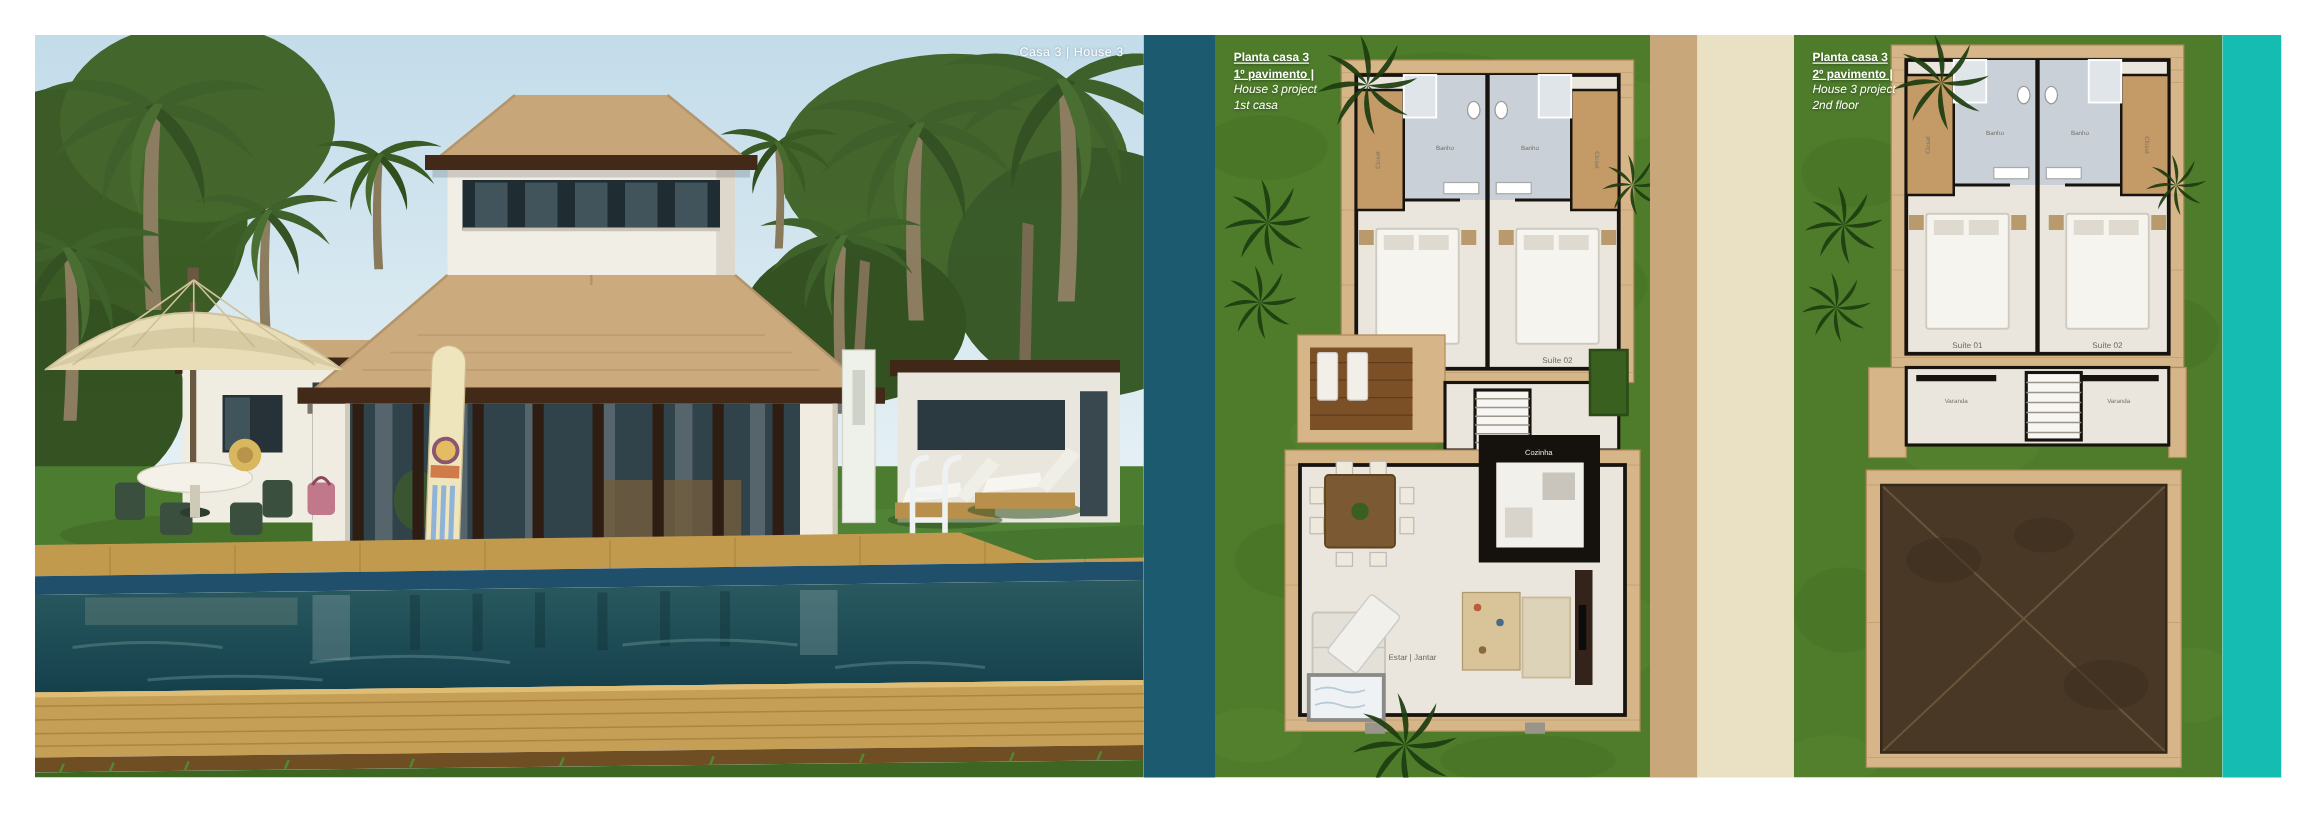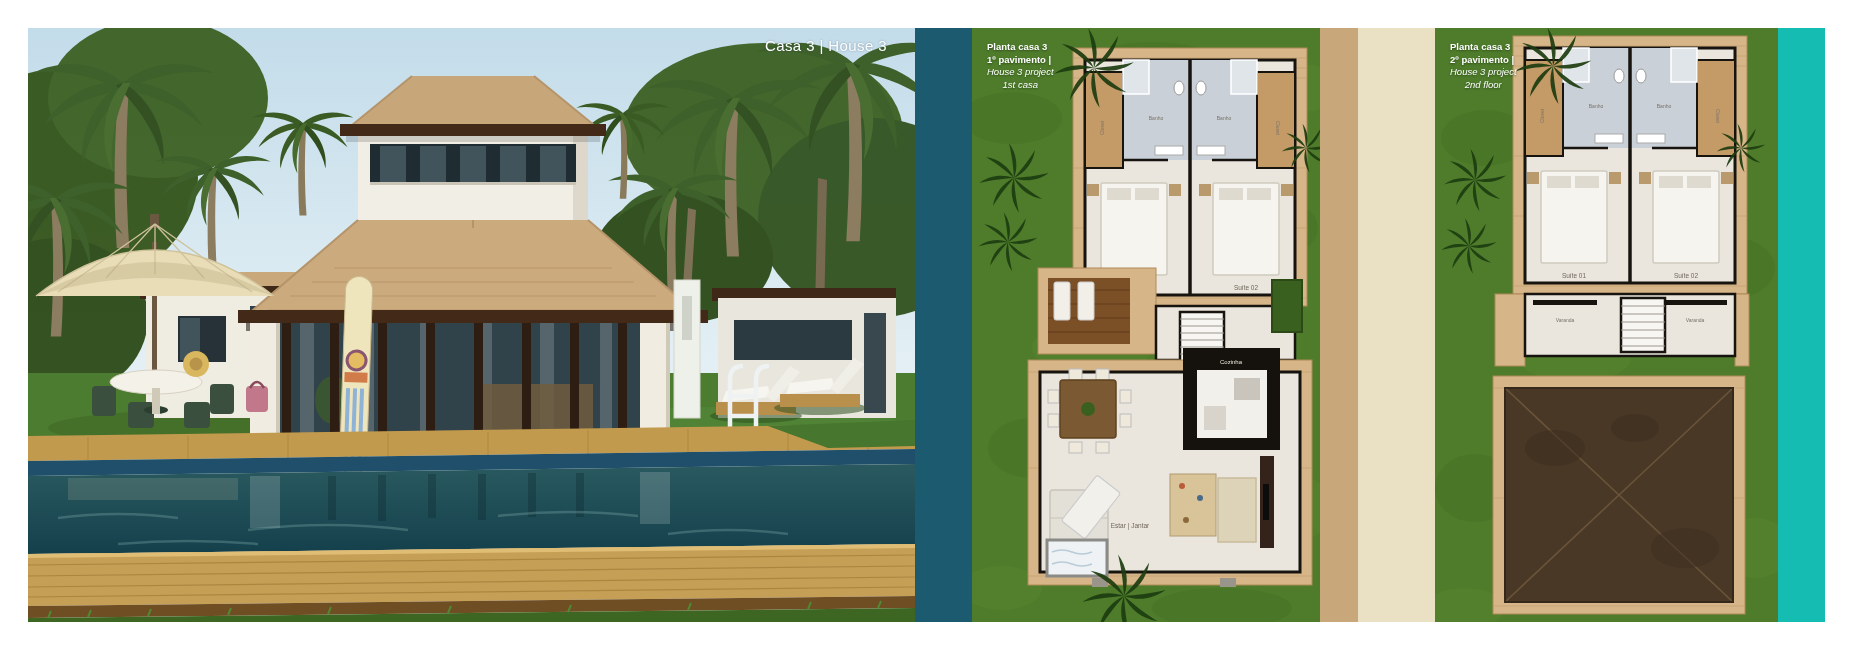--- a/index.html
+++ b/index.html
@@ -7,26 +7,26 @@
          font-family:"Liberation Sans",sans-serif;}
   .panel{position:absolute;top:28px;height:594px;}
   #photo-panel{left:28px;width:887px;}
   #teal-band{left:915px;width:57px;background:var(--teal-band,#1c5a6f);}
   #plan1-panel{left:972px;width:348px;}
   #tan-strip{left:1320px;width:38px;background:var(--tan-strip,#c8a77b);}
   #cream-strip{left:1358px;width:77px;background:var(--cream-strip,#eae0c3);}
   #plan2-panel{left:1435px;width:343px;}
   #cyan-band{left:1778px;width:47px;background:var(--cyan-band,#14bcb2);}
   svg{display:block;}
-  .photo-caption{position:absolute;top:9px;right:28px;color:#fff;font-size:15px;
+  .photo-caption{position:absolute;top:9px;right:16px;color:#fff;font-size:10px;
                  letter-spacing:.4px;text-shadow:0 0 2px rgba(40,70,90,.5);}
   .plan-title{position:absolute;left:15px;top:13px;color:#fff;font-size:9.5px;line-height:1.32;
               text-shadow:0 1px 2px rgba(20,40,10,.55);}
-  .plan-title .l1,.plan-title .l2{font-weight:bold;}
-  .plan-title .l3,.plan-title .l4{font-style:italic;text-align:center;}
+  .plan-title .l1,.plan-title .l2{font-weight:bold;text-decoration:underline;}
+  .plan-title .l3,.plan-title .l4{font-style:italic;}
   .room-label{font-size:6.5px;fill:#6f675c;text-anchor:middle;}
   .room-label-sm{font-size:5px;fill:#7a736a;text-anchor:middle;}
   .room-label-light{font-size:6px;fill:#ece8de;text-anchor:middle;}
 </style>
 </head>
 <body>
 
 <div id="stage">
 
   <div id="photo-panel" class="panel">

